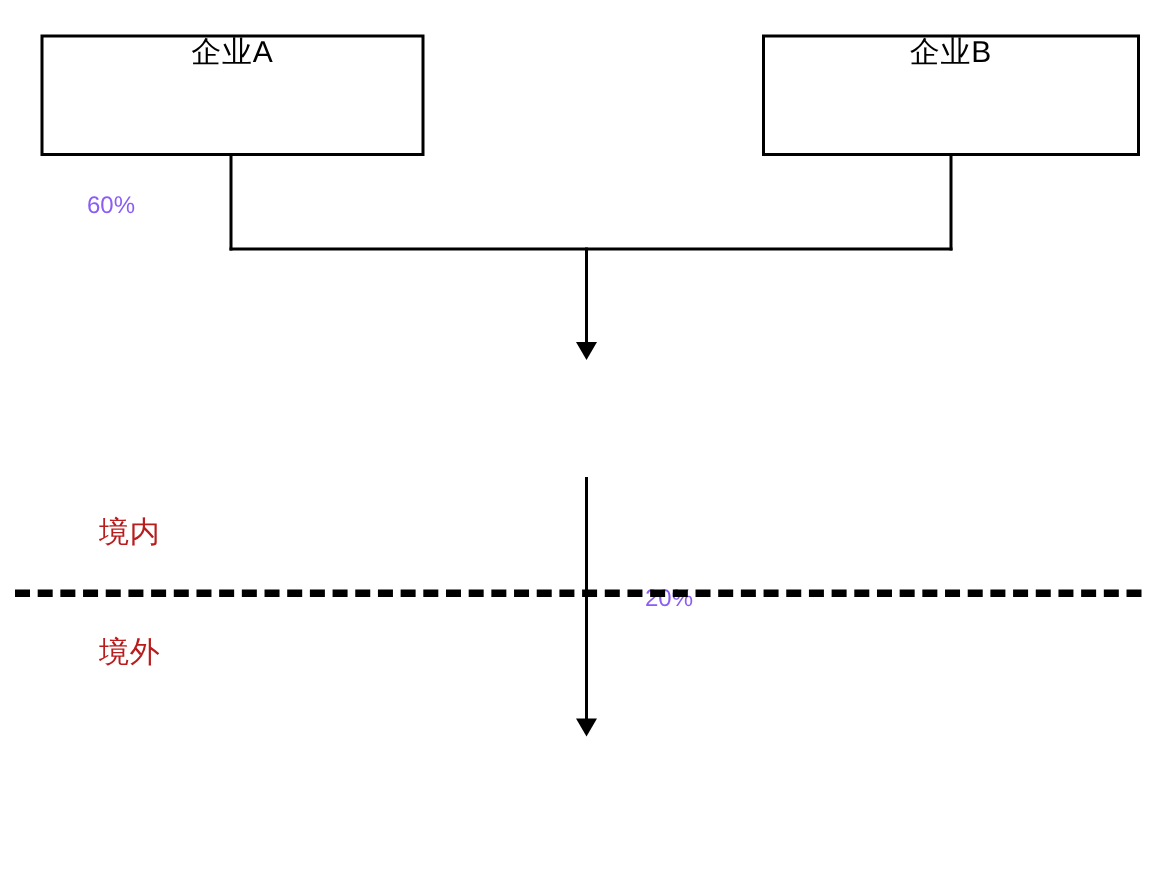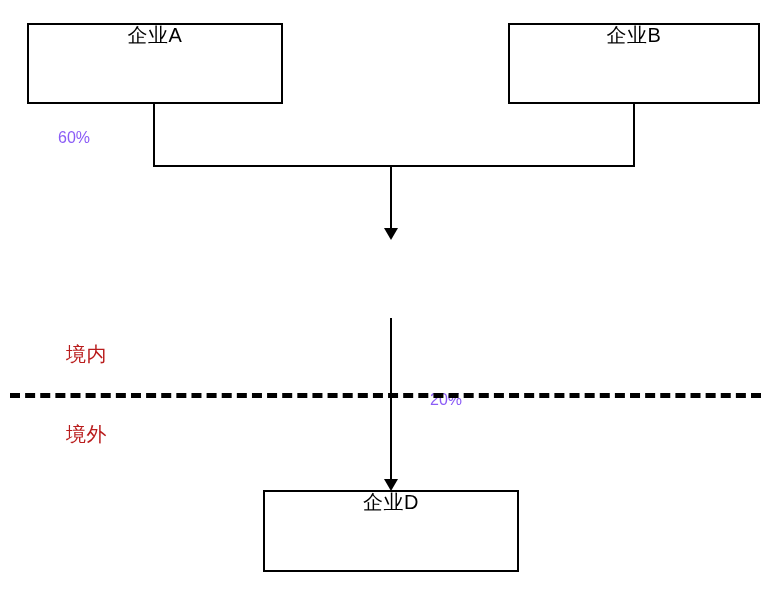--- a/index.html
+++ b/index.html
@@ -122,17 +122,14 @@
 
   <div class="edge-v" id="edge-to-d"></div>
   <div class="arrow-head" id="arrow-d"></div>
 
   <div class="edge-pct" id="pct-20">20%</div>
 
   <div class="region-label" id="region-onshore">境内</div>
   <div id="boundary-line"></div>
   <div class="region-label" id="region-offshore">境外</div>
 
-  <div class="node-box" id="box-d">
-    <span class="node-label">企业D</span>
-  </div>
 
 </div>
 
 </body></html>

